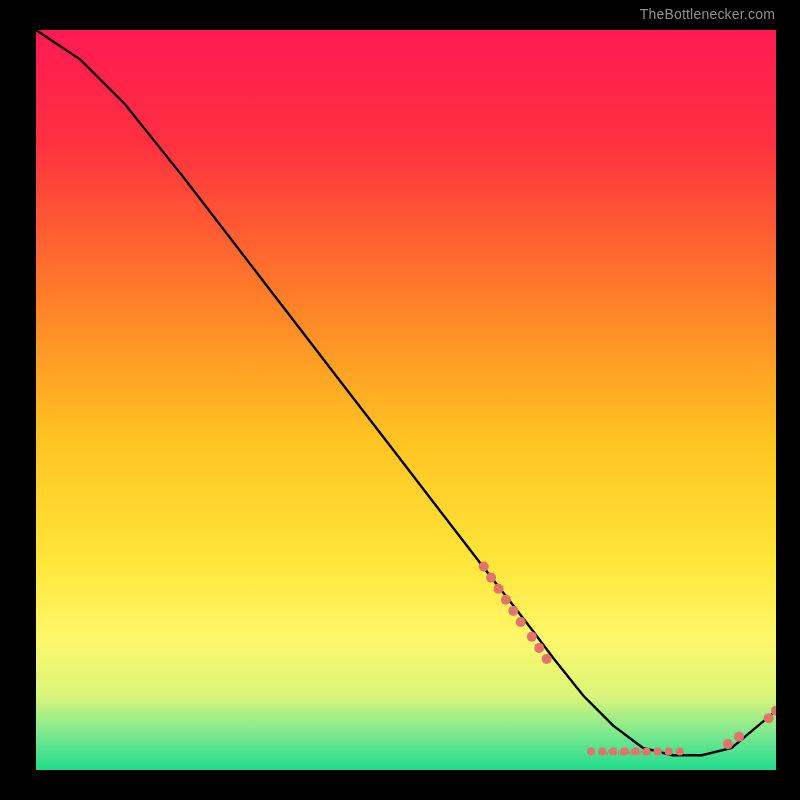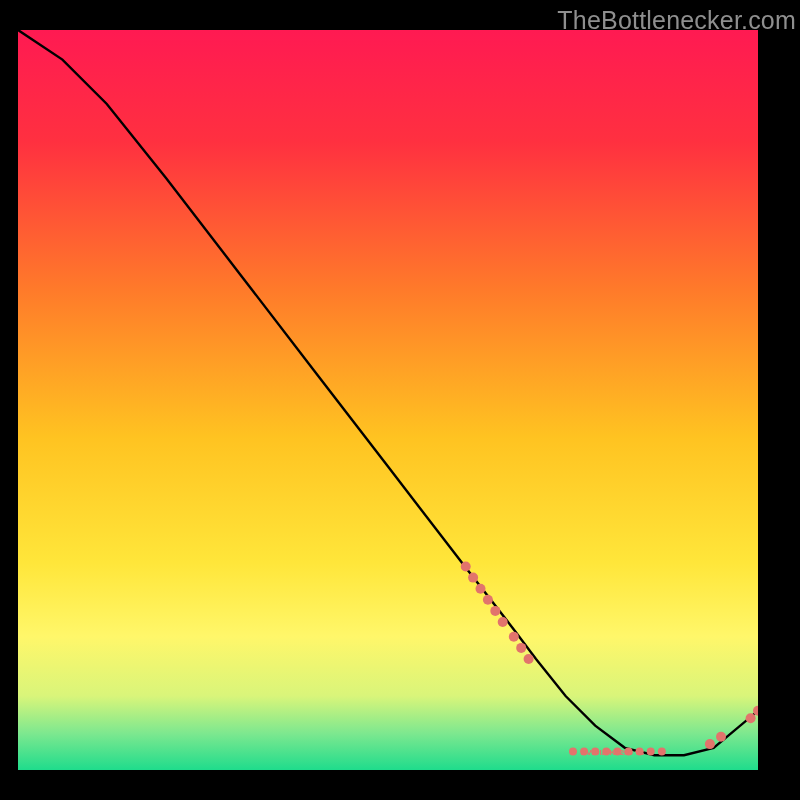--- a/index.html
+++ b/index.html
@@ -12,39 +12,39 @@
     font-family: Arial, Helvetica, sans-serif;
   }
   .stage {
     position: relative;
     width: 800px;
     height: 800px;
     background: #000;
   }
   .plot {
     position: absolute;
-    left: 18px;
+    left: 36px;
     top: 30px;
     width: 740px;
     height: 740px;
   }
   .plot svg {
     position: absolute;
     left: 0;
     top: 0;
     width: 740px;
     height: 740px;
     display: block;
   }
   .watermark {
     position: absolute;
     top: 6px;
-    right: 4px;
+    right: 25px;
     color: #8f8f8f;
-    font-size: 25px;
+    font-size: 14px;
     letter-spacing: 0.2px;
     font-weight: 400;
   }
 </style>
 </head>
 <body>
 
 <div class="stage">
 
   <div class="plot">

